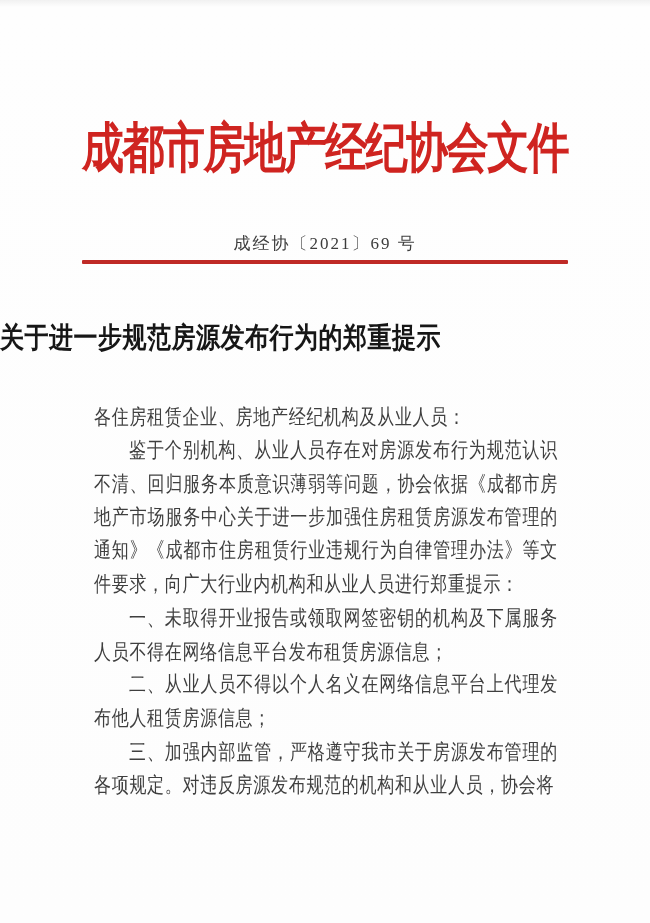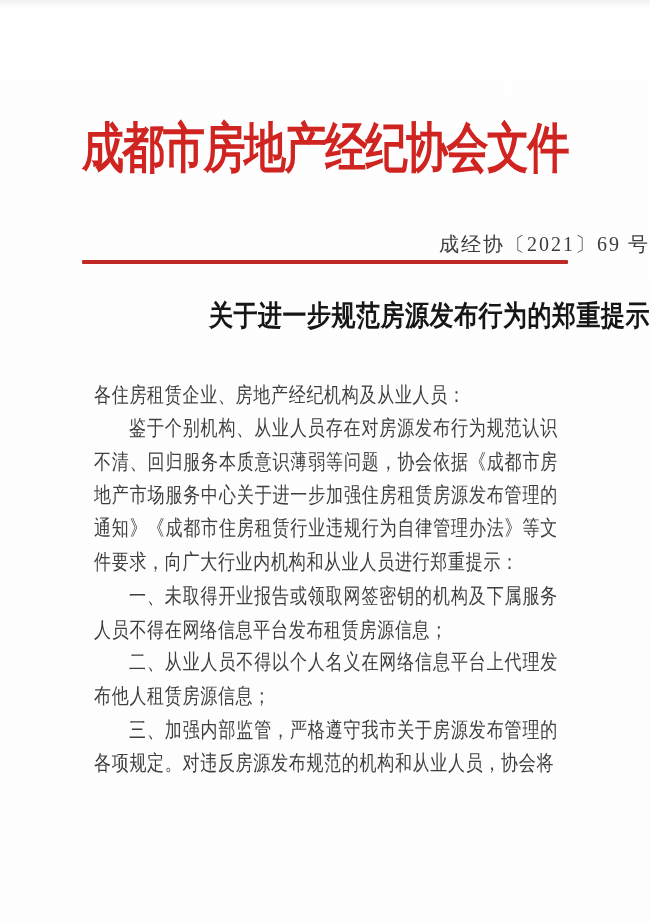--- a/index.html
+++ b/index.html
@@ -33,40 +33,40 @@
     font-weight: bold;
     letter-spacing: -1.5px;
     transform: scaleY(1.28);
     transform-origin: center center;
     white-space: nowrap;
   }
 
   
   .doc-number {
     margin-top: 54px;
-    text-align: right;
-    font-size: 20px;
+    text-align: center;
+    font-size: 17px;
     line-height: 22px;
     letter-spacing: 2px;
     color: #3c3c3c;
   }
 
   
   .red-divider {
     width: 486px;
     height: 4px;
     margin: 5px auto 0 auto;
     border-radius: 1px;
   }
 
   
   .doc-title-wrap {
-    margin-top: 34px;
+    margin-top: 56px;
     height: 36px;
-    text-align: right;
+    text-align: left;
   }
   .doc-title {
     display: inline-block;
     font-size: 24px;
     line-height: 36px;
     font-weight: bold;
     letter-spacing: 0.5px;
     color: #161616;
     transform: scaleY(1.18);
     transform-origin: center center;

